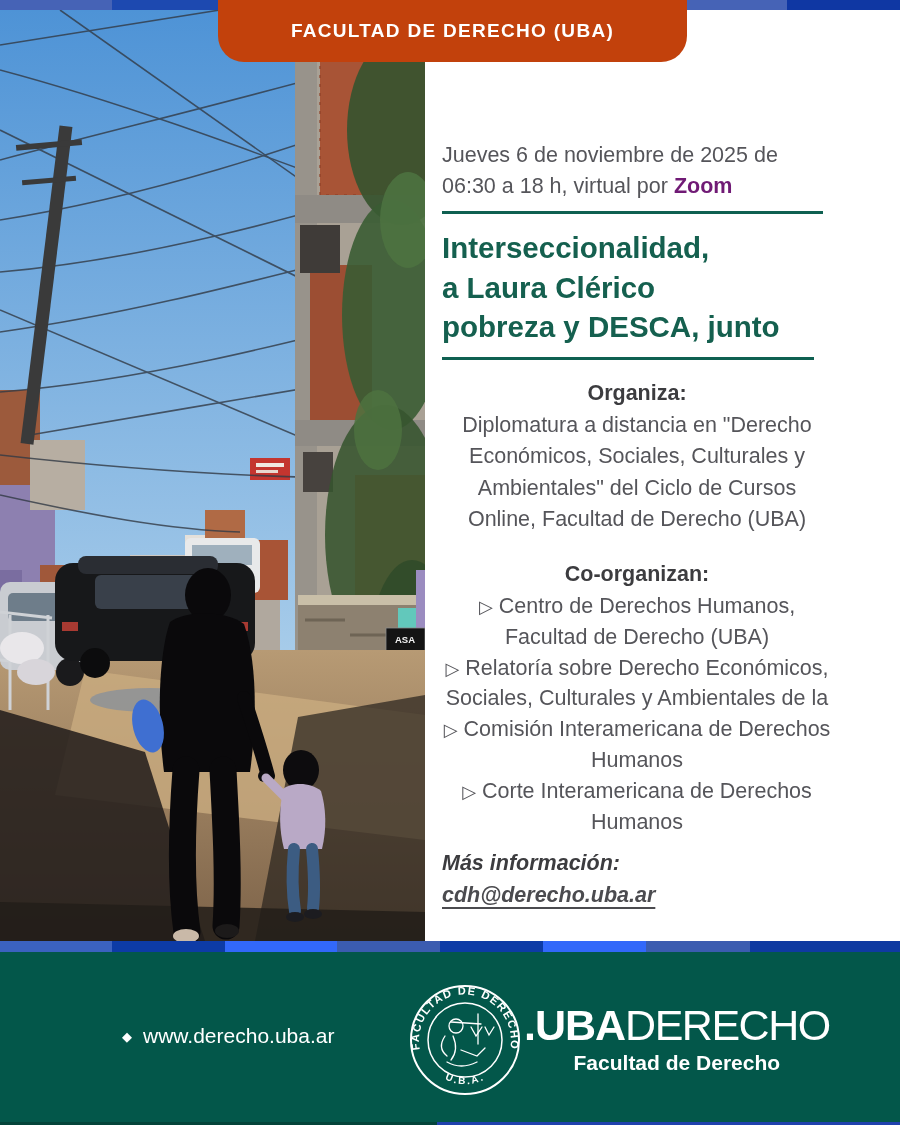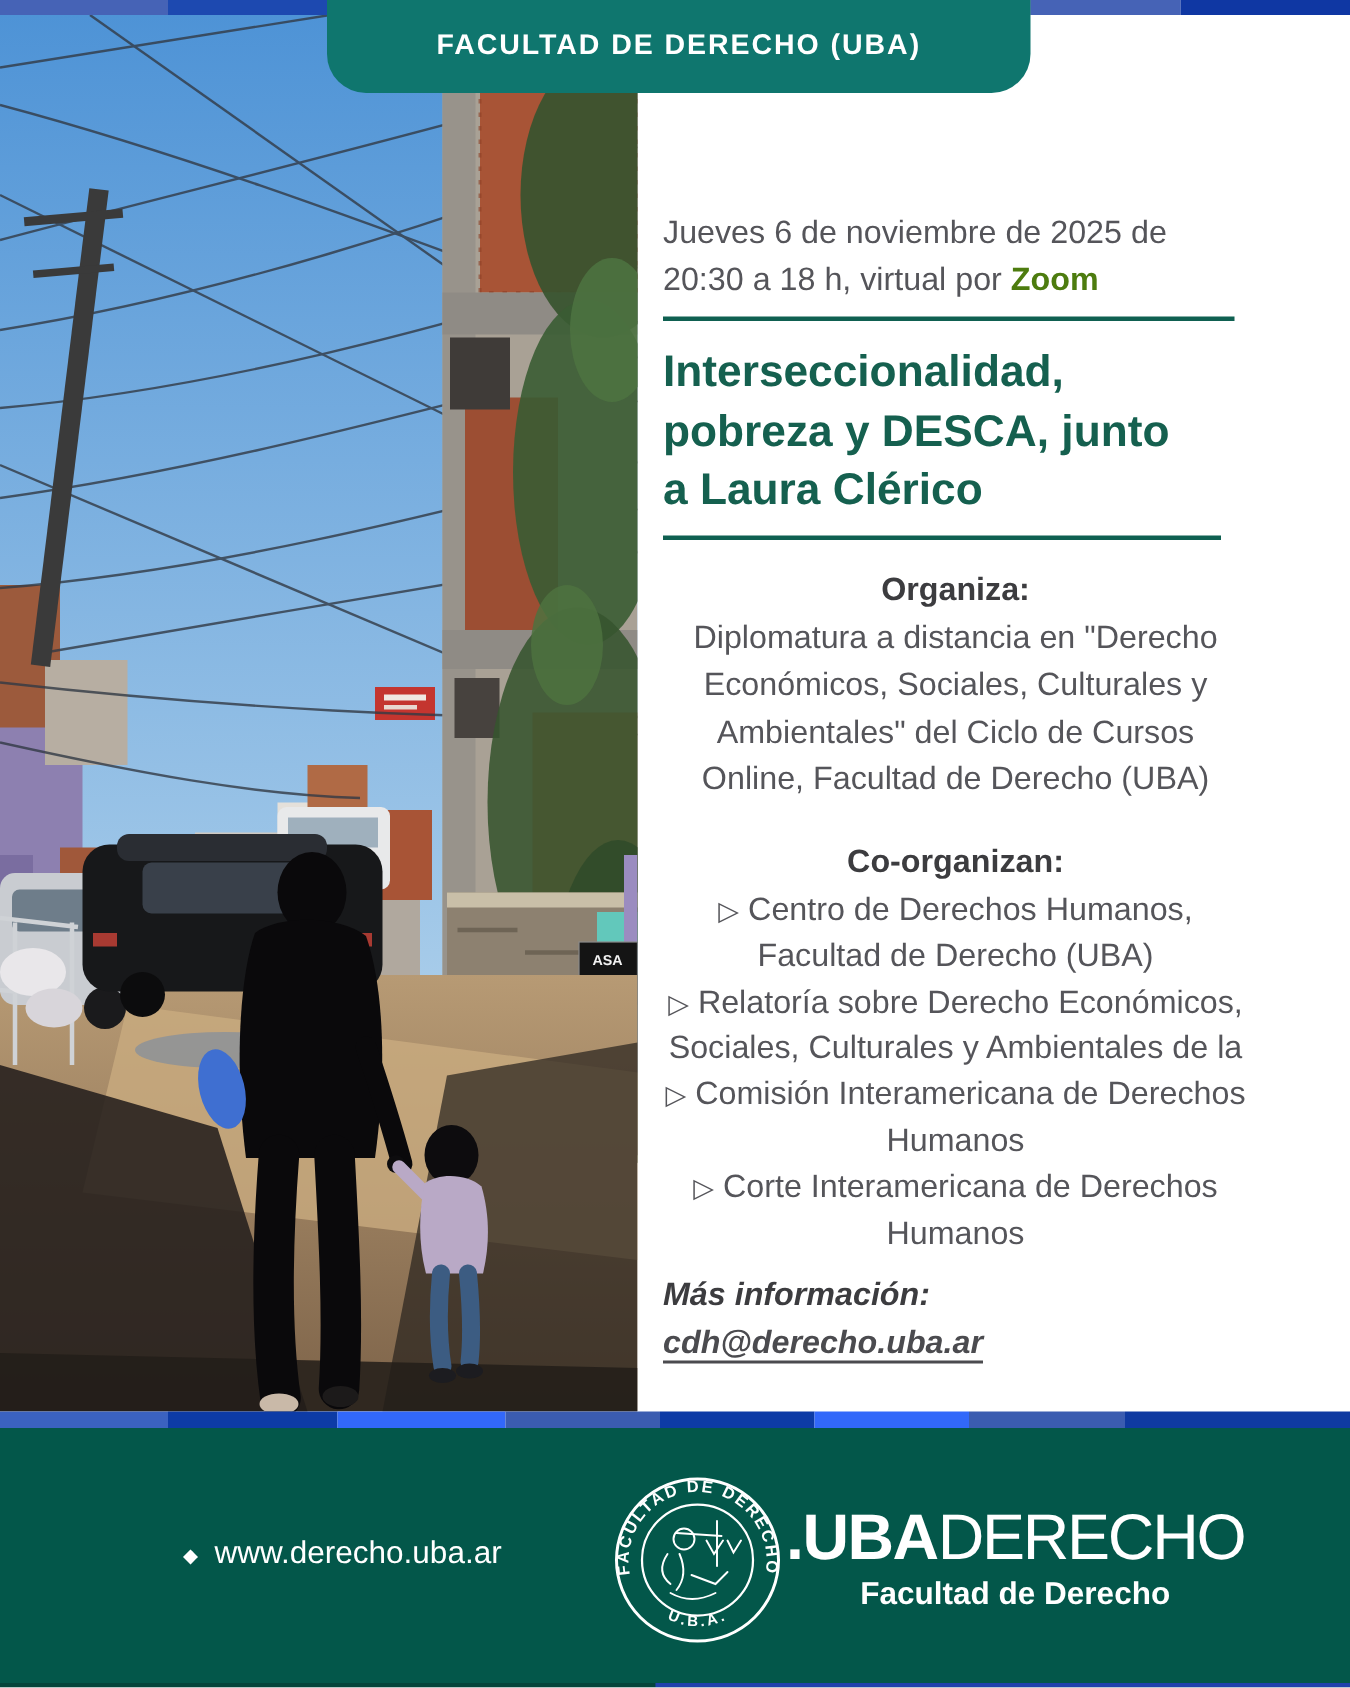--- a/index.html
+++ b/index.html
@@ -10,31 +10,31 @@
   }
   
   .top-strip{position:absolute;top:0;left:0;width:900px;height:10px;display:flex;z-index:1;}
   .top-strip .seg1{width:112px;background:#4663b6;}
   .top-strip .seg2{width:106px;background:#1d49b0;}
   .top-strip .seg3{flex:1;background:#2d499c;}
   .top-strip .seg4{width:100px;background:#4663b6;}
   .top-strip .seg5{width:113px;background:#0f37a3;}
   .banner{
     position:absolute;top:0;left:218px;width:469px;height:62px;z-index:2;
-    background:#0f766e;border-radius:0 0 26px 26px;
+    background:#c2410c;border-radius:0 0 26px 26px;
     display:flex;align-items:center;justify-content:center;
   }
   .banner-label{color:#ffffff;font-size:19px;font-weight:800;letter-spacing:1.3px;}
   
   .photo{position:absolute;top:10px;left:0;width:425px;height:931px;}
   .sign-text{font:bold 9.5px "Liberation Sans",sans-serif;fill:#f2f2f2;}
   
   .content{position:absolute;left:442px;top:140px;width:390px;color:#55555a;font-size:21.5px;}
   .when{line-height:1.45;}
-  .when b{color:#4d7c0f;font-weight:800;}
+  .when b{color:#701a75;font-weight:800;}
   .rule{height:3px;background:#0f6051;border:0;margin:9px 0 0 0;}
   .rule-1{width:381px;}
   .rule-2{width:372px;margin-top:11px;}
   .event-title{margin-top:14px;color:#15604f;font-size:29.5px;font-weight:800;line-height:1.33;}
   .section{margin-top:18px;line-height:1.47;text-align:center;}
   .section-label{font-weight:800;color:#3c3c3f;}
   .coorg{margin-top:23px;}
   .coorg-list{margin:0;padding:0;list-style:none;line-height:1.44;}
   .coorg-item .bullet{margin-right:6px;font-size:18px;color:#55555a;}
   .contact{margin-top:9px;line-height:1.5;font-style:italic;}
@@ -230,28 +230,28 @@
       <path d="M294,839 C292,860 292,882 295,901" stroke="#3c5c82" stroke-width="12" stroke-linecap="round" fill="none"></path>
       <path d="M312,839 C314,860 315,880 313,898" stroke="#3c5c82" stroke-width="12" stroke-linecap="round" fill="none"></path>
       <ellipse cx="295" cy="907" rx="9" ry="5" fill="#1c1c20"></ellipse>
       <ellipse cx="313" cy="904" rx="9" ry="5" fill="#1c1c20"></ellipse>
     </g>
   </svg>
 
   <div class="content">
     <p class="when" style="margin:0;">
       <span>Jueves 6 de noviembre de 2025 de</span><br>
-      <span>20:30 a 18 h, virtual por</span>
+      <span>06:30 a 18 h, virtual por</span>
       <b>Zoom</b>
     </p>
     <div class="rule rule-1"></div>
     <div class="event-title">
       <div>Interseccionalidad,</div>
+      <div>a Laura Clérico</div>
       <div>pobreza y DESCA, junto</div>
-      <div>a Laura Clérico</div>
     </div>
     <div class="rule rule-2"></div>
 
     <div class="section">
       <div class="section-label">Organiza:</div>
       <div>Diplomatura a distancia en "Derecho Económicos, Sociales, Culturales y Ambientales" del Ciclo de Cursos Online, Facultad de Derecho (UBA)</div>
     </div>
 
     <div class="section coorg">
       <div class="section-label">Co-organizan:</div>

